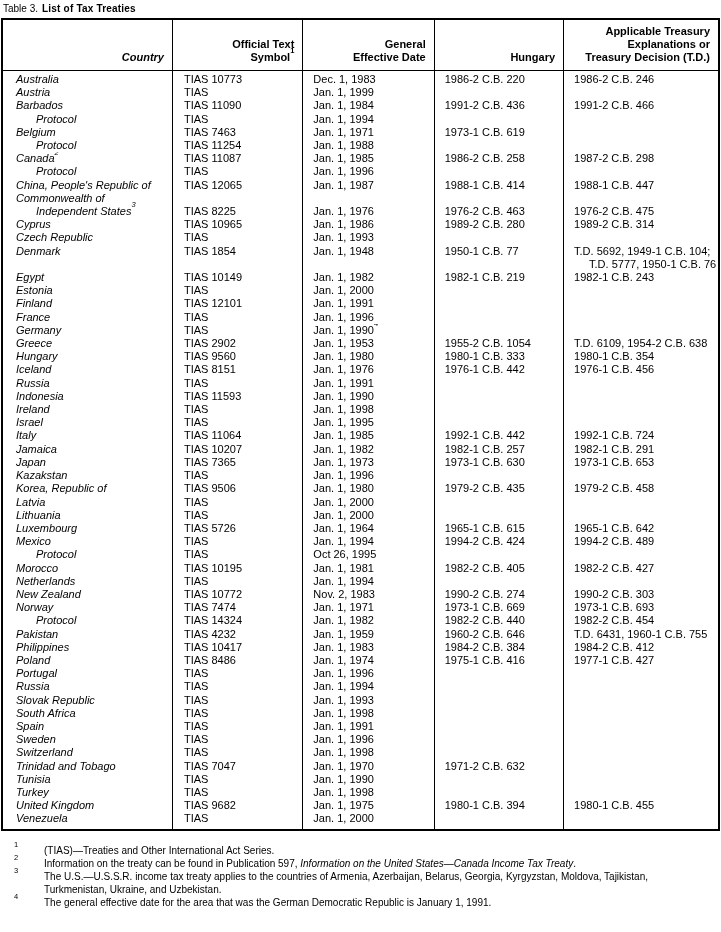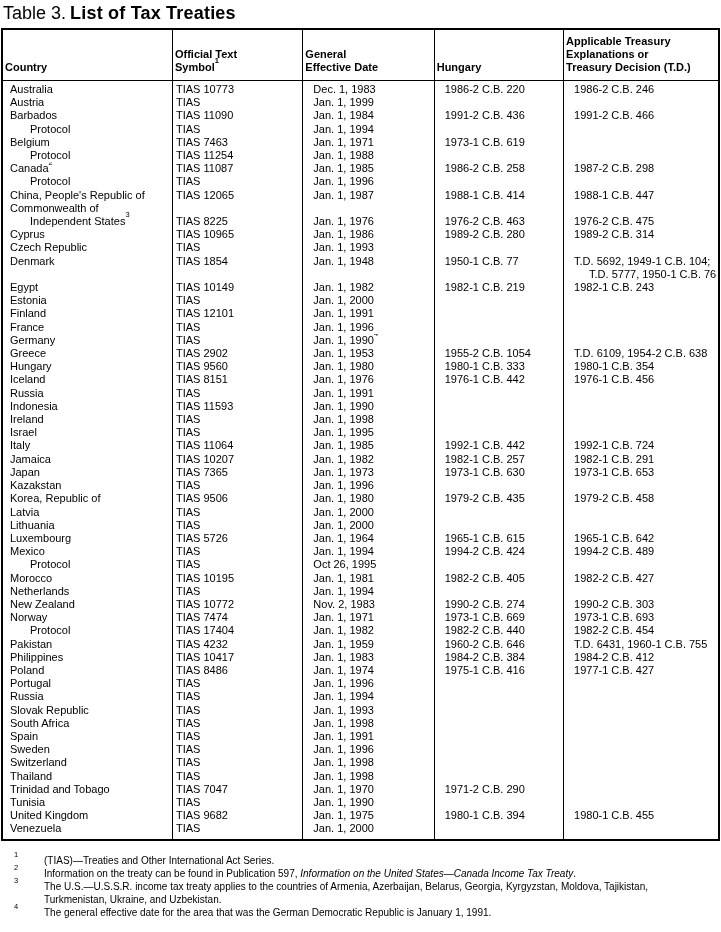--- a/index.html
+++ b/index.html
@@ -2,49 +2,49 @@
 <html><head>
 <meta charset="utf-8">
 <style>
   html, body { margin: 0; padding: 0; background: #fff; }
   body {
     width: 721px; height: 932px;
     font-family: "Liberation Sans", sans-serif;
     color: #000; overflow: hidden;
   }
   .page { padding-top: 2px; }
-  .title { font-size: 18px; padding: 1px 0 4px 3px; white-space: nowrap; }
+  .title { font-size: 10px; padding: 1px 0 4px 3px; white-space: nowrap; }
   .title .bold { font-weight: bold; margin-left: 4px; letter-spacing: 0.2px; }
 
   table.treaties {
     border-collapse: collapse; table-layout: fixed;
     width: 719px; margin-left: 1px;
     border: 2px solid #000;
   }
   col.c1 { width: 170px; } col.c2 { width: 130px; } col.c3 { width: 131px; }
   col.c4 { width: 129px; } col.c5 { width: 155px; }
 
   th, td { border-left: 1px solid #000; }
-  th:first-child, td:first-child { border-left: none; }
+  th:first-child, td:first-child { border-left: none; font-style: italic; }
 
   thead th {
     border-bottom: 1px solid #000;
-    font-size: 11px; font-weight: bold; text-align: left;
+    font-size: 11px; font-weight: bold; text-align: right;
     vertical-align: bottom; line-height: 13px;
     padding: 5px 8px 6px 2px;
   }
   thead th sup { font-size: 7.5px; line-height: 0; position: relative; top: -3px; }
 
   tbody td {
     font-size: 11px; line-height: 13.2px;
     padding: 0 2px 0 10px; vertical-align: top;
     white-space: nowrap; overflow: hidden;
   }
-  tbody td.c-country { padding-left: 7px; }
-  tbody td.c-symbol  { padding-left: 3px; }
+  tbody td.c-country { padding-left: 13px; }
+  tbody td.c-symbol  { padding-left: 11px; }
   tbody tr:first-child td { padding-top: 2px; }
   tbody tr:last-child td  { padding-bottom: 3px; }
   tbody tr.vbottom td { vertical-align: bottom; }
   tbody sup { font-size: 7.5px; line-height: 0; position: relative; top: -3px; }
   .indent  { padding-left: 20px; }
   .indent2 { padding-left: 15px; }
 
   .footnotes { margin-top: 13px; font-size: 10px; line-height: 13px; }
   .footnote { position: relative; padding-left: 44px; padding-right: 8px; }
   .footnote .fn-num {
@@ -522,21 +522,21 @@
           <td>Jan. 1, 1971</td>
           <td>1973-1 C.B. 669</td>
           <td>
             <div>1973-1 C.B. 693</div>
           </td>
         </tr>
         <tr>
           <td class="c-country">
             <div class="indent">Protocol</div>
           </td>
-          <td class="c-symbol">TIAS 17404</td>
+          <td class="c-symbol">TIAS 14324</td>
           <td>Jan. 1, 1982</td>
           <td>1982-2 C.B. 440</td>
           <td>
             <div>1982-2 C.B. 454</div>
           </td>
         </tr>
         <tr>
           <td class="c-country">
             <div>Pakistan</div>
           </td>
@@ -641,46 +641,46 @@
           </td>
           <td class="c-symbol">TIAS</td>
           <td>Jan. 1, 1998</td>
           <td></td>
           <td>
             <div></div>
           </td>
         </tr>
         <tr>
           <td class="c-country">
-            <div>Thailand</div>
-          </td>
-          <td class="c-symbol">TIAS</td>
-          <td>Jan. 1, 1998</td>
-          <td></td>
-          <td>
-            <div></div>
-          </td>
-        </tr>
-        <tr>
-          <td class="c-country">
             <div>Trinidad and Tobago</div>
           </td>
           <td class="c-symbol">TIAS 7047</td>
           <td>Jan. 1, 1970</td>
-          <td>1971-2 C.B. 290</td>
+          <td>1971-2 C.B. 632</td>
           <td>
             <div></div>
           </td>
         </tr>
         <tr>
           <td class="c-country">
             <div>Tunisia</div>
           </td>
           <td class="c-symbol">TIAS</td>
           <td>Jan. 1, 1990</td>
+          <td></td>
+          <td>
+            <div></div>
+          </td>
+        </tr>
+        <tr>
+          <td class="c-country">
+            <div>Turkey</div>
+          </td>
+          <td class="c-symbol">TIAS</td>
+          <td>Jan. 1, 1998</td>
           <td></td>
           <td>
             <div></div>
           </td>
         </tr>
         <tr>
           <td class="c-country">
             <div>United Kingdom</div>
           </td>
           <td class="c-symbol">TIAS 9682</td>

